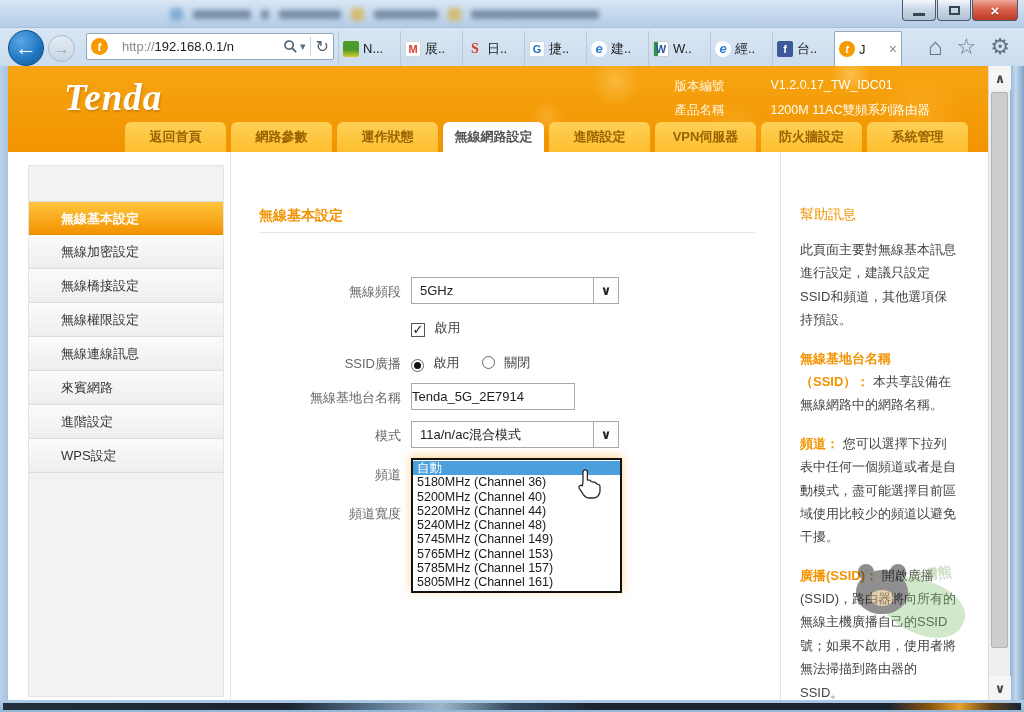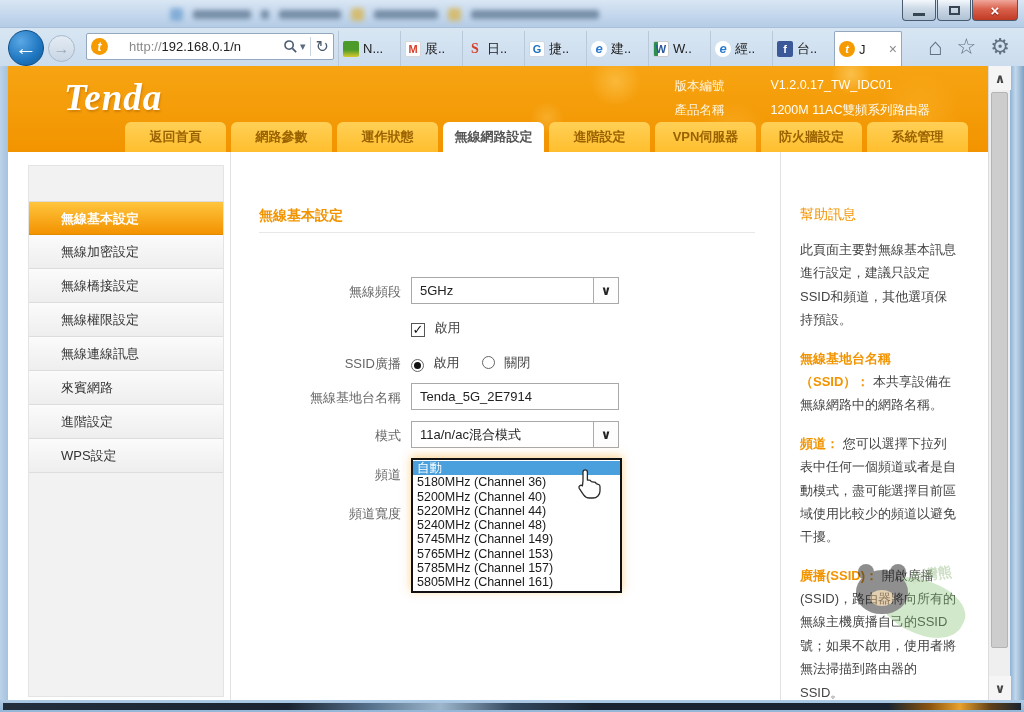--- a/index.html
+++ b/index.html
@@ -25,21 +25,21 @@
   .chrome { position:absolute; left:0; top:28px; width:1024px; height:38px;
     background:linear-gradient(180deg,#D8E6F3 0%,#CBDCEE 100%); }
   .navbtn { position:absolute; border-radius:50%; display:flex; align-items:center; justify-content:center; }
   .backbtn { left:8px; top:30px; width:36px; height:36px; top:2px;
     background:radial-gradient(circle at 35% 30%,#5AA7E4,#1E76C0 60%,#145792); border:1px solid #0F4E86; color:#fff; font-size:22px; font-weight:bold; }
   .fwdbtn { left:48px; top:7px; width:27px; height:27px; background:linear-gradient(180deg,#E4ECF4,#C9D6E4); border:1px solid #A8B9CB; color:#9AAABC; font-size:16px; }
   .urlbar { position:absolute; left:86px; top:5px; width:248px; height:27px; background:#fff; border:1px solid #93A7BD; border-radius:2px;
     display:flex; align-items:center; padding:0 4px; }
   .favico { width:17px; height:17px; border-radius:50%; background:#F59B00; color:#fff; font-weight:bold; font-size:12px; font-style:italic;
     display:flex; align-items:center; justify-content:center; flex:0 0 auto; }
-  .urltext { flex:1; font-size:13px; color:#222; margin-left:21px; white-space:nowrap; overflow:hidden; }
+  .urltext { flex:1; font-size:13px; color:#222; margin-left:14px; white-space:nowrap; overflow:hidden; }
   .urltext .scheme { color:#8A8A8A; }
   .urlicons { display:flex; align-items:center; gap:2px; color:#5C6C7E; }
   .caret { font-size:11px; color:#5C6C7E; }
   .refresh { font-size:16px; color:#4C5D6F; border-left:1px solid #C8D4E0; padding-left:5px; margin-left:2px; }
 
   
   .tabstrip { position:absolute; left:338px; top:3px; height:35px; display:flex; }
   .btab { width:62px; height:35px; display:flex; align-items:center; padding:0 4px; gap:4px;
     border-left:1px solid #B9C9DA; font-size:13px; color:#1B1B1B;
     background:linear-gradient(180deg,#D8E6F3,#CBDCEE); }
@@ -96,21 +96,21 @@
   .main { position:absolute; left:230px; top:152px; width:550px; height:548px; border-left:1px solid #E2E2E2; background:#fff; }
   .ptitle { position:absolute; left:28px; top:55px; font-size:14px; font-weight:bold; color:#F29400; }
   .pdiv { position:absolute; left:28px; top:80px; width:496px; height:1px; background:#E7E7E7; }
   .pdesc { position:absolute; left:28px; top:94px; font-size:13px; color:#555; }
   .flabel { position:absolute; left:0; width:170px; text-align:right; font-size:13px; color:#666; }
   .fctrl { position:absolute; left:180px; }
   .fsel { width:208px; height:27px; background:#fff; border:1px solid #A9A9A9; display:flex; align-items:center; }
   .fsel .seltext { flex:1; font-size:13px; color:#222; padding-left:8px; }
   .fsel .selbtn { width:25px; height:100%; border-left:1px solid #ABABAB; display:flex; align-items:center; justify-content:center;
     font-size:13px; font-weight:bold; color:#222; background:#FDFDFD; }
-  .ftext { width:208px; height:27px; border:1px solid #A9A9A9; font-size:13px; color:#222; padding:0 8px; font-family:inherit; }
+  .ftext { width:164px; height:27px; border:1px solid #A9A9A9; font-size:13px; color:#222; padding:0 0; font-family:inherit; }
   .cbx { width:14px; height:14px; border:1px solid #555; background:#fff; display:inline-flex; align-items:center; justify-content:center;
     font-size:13px; font-weight:bold; color:#111; vertical-align:-2px; }
   .rad { width:13px; height:13px; border:1px solid #666; border-radius:50%; background:#fff; display:inline-flex; align-items:center; justify-content:center; vertical-align:-2px; }
   .rad .dot { width:7px; height:7px; border-radius:50%; background:#111; }
   .optlbl { font-size:13px; color:#444; margin-left:5px; margin-right:18px; }
 
   .droplist { position:absolute; left:180px; top:306px; width:211px; background:#fff; border:2px solid #111;
     box-shadow:0 -2px 9px rgba(250,170,40,.5); z-index:5; padding:1px 0; }
   .dopt { height:14.3px; line-height:14.3px; font-size:12.5px; color:#1A1A1A; padding-left:4px; white-space:nowrap; }
   .dopt.sel { background:#4AA0DD; color:#fff; }

